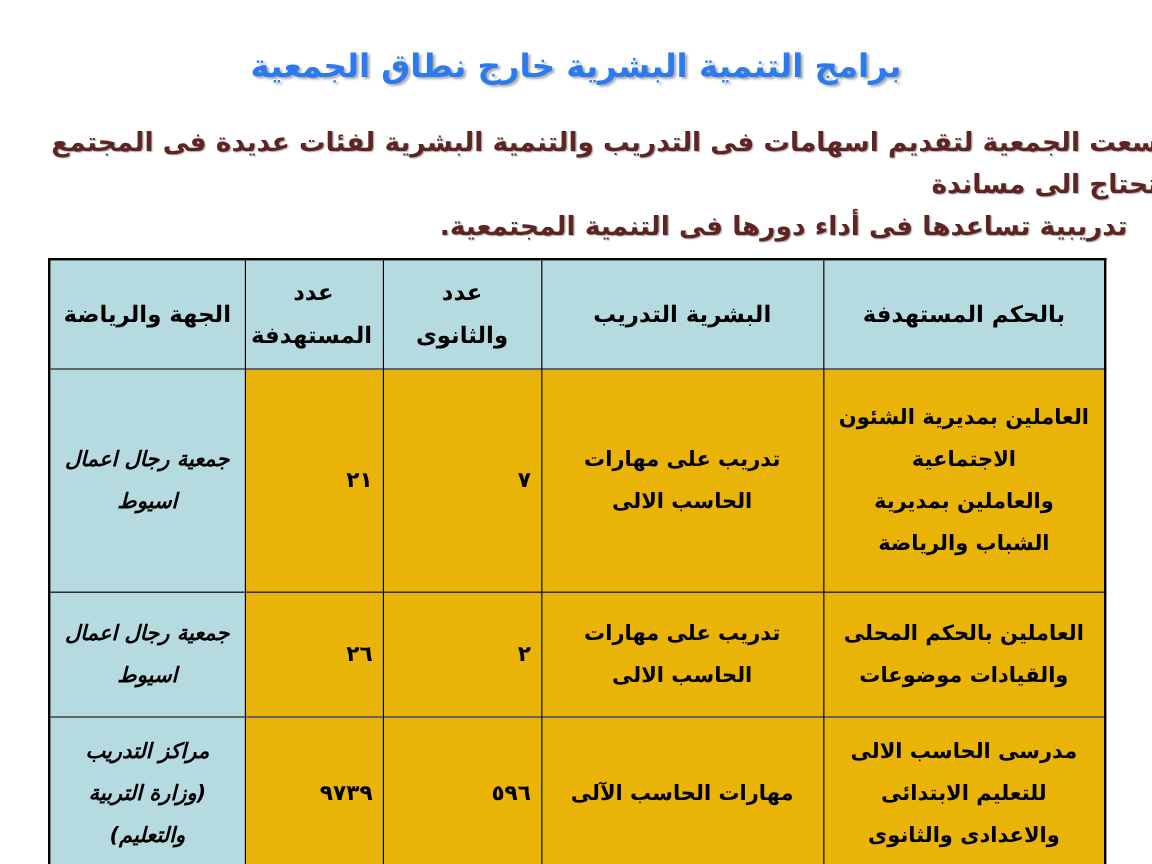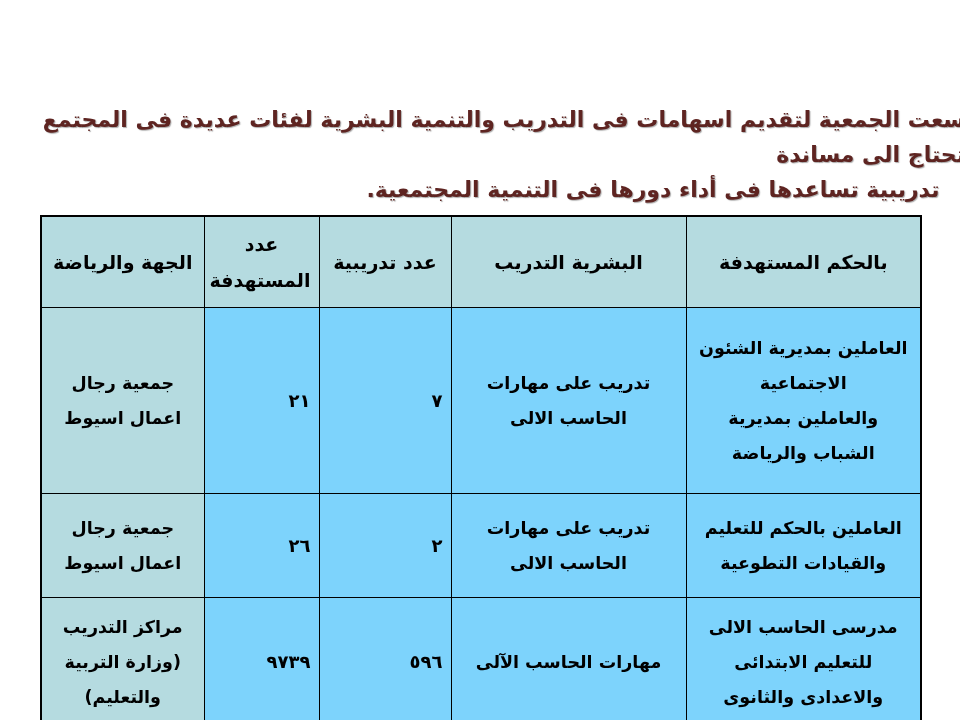--- a/index.html
+++ b/index.html
@@ -30,68 +30,69 @@
   }
   .grid th, .grid td {
     border:1.5px solid var(--border-black,#000);
     font-weight:bold; color:#000; text-align:center; vertical-align:middle;
     padding:4px 8px; overflow:hidden;
   }
   .grid thead th {
     background:var(--cell-teal,#b5dbe0);
     height:82px; font-size:19px; line-height:1.9;
   }
-  .grid td { font-size:17.5px; line-height:2; background:#7dd3fc; }
-  .grid td.exec { background:var(--cell-teal,#b5dbe0); }
+  .grid td { font-size:17.5px; line-height:2; background:#eab308; }
+  .grid td.exec { background:var(--cell-teal,#b5dbe0);font-style:italic; }
   .grid td.pre { white-space:pre-line; }
   .grid td.num { font-size:18px; letter-spacing:4px;text-align:right; }
   .grid tr.r1 td { height:177px; }
   .grid tr.r2 td { height:95px; }
   .grid tr.r3 td { height:120px; }
 </style>
 </head>
 <body>
 
 <div class="slide">
 
+  <div class="title">برامج التنمية البشرية خارج نطاق الجمعية</div>
 
   <div class="intro">
     <div class="intro-line1">سعت الجمعية لتقديم اسهامات فى التدريب والتنمية البشرية لفئات عديدة فى المجتمع تحتاج الى مساندة</div>
     <div class="intro-line2">تدريبية تساعدها فى أداء دورها فى التنمية المجتمعية.</div>
   </div>
 
   <div class="table-wrap">
     <table class="grid">
       <colgroup>
         <col style="width:235px">
           <col style="width:235px">
           <col style="width:132px">
           <col style="width:115px">
           <col style="width:163px">
       </colgroup>
       <thead>
         <tr>
           <th>بالحكم المستهدفة</th>
           <th>البشرية التدريب</th>
-          <th>عدد تدريبية</th>
+          <th>عدد والثانوى</th>
           <th>عدد المستهدفة</th>
           <th>الجهة والرياضة</th>
         </tr>
       </thead>
       <tbody>
         <tr class="r1">
           <td class="pre">العاملين بمديرية الشئون الاجتماعية
 والعاملين بمديرية الشباب والرياضة</td>
           <td>تدريب على مهارات الحاسب الالى</td>
           <td class="num">٧</td>
           <td class="num">٢١</td>
           <td class="exec">جمعية رجال اعمال اسيوط</td>
         </tr>
         <tr class="r2">
-          <td class="pre">العاملين بالحكم للتعليم والقيادات التطوعية</td>
+          <td class="pre">العاملين بالحكم المحلى والقيادات موضوعات</td>
           <td>تدريب على مهارات الحاسب الالى</td>
           <td class="num">٢</td>
           <td class="num">٢٦</td>
           <td class="exec">جمعية رجال اعمال اسيوط</td>
         </tr>
         <tr class="r3">
           <td class="pre">مدرسى الحاسب الالى للتعليم الابتدائى والاعدادى والثانوى</td>
           <td>مهارات الحاسب الآلى</td>
           <td class="num">٥٩٦</td>
           <td class="num">٩٧٣٩</td>

